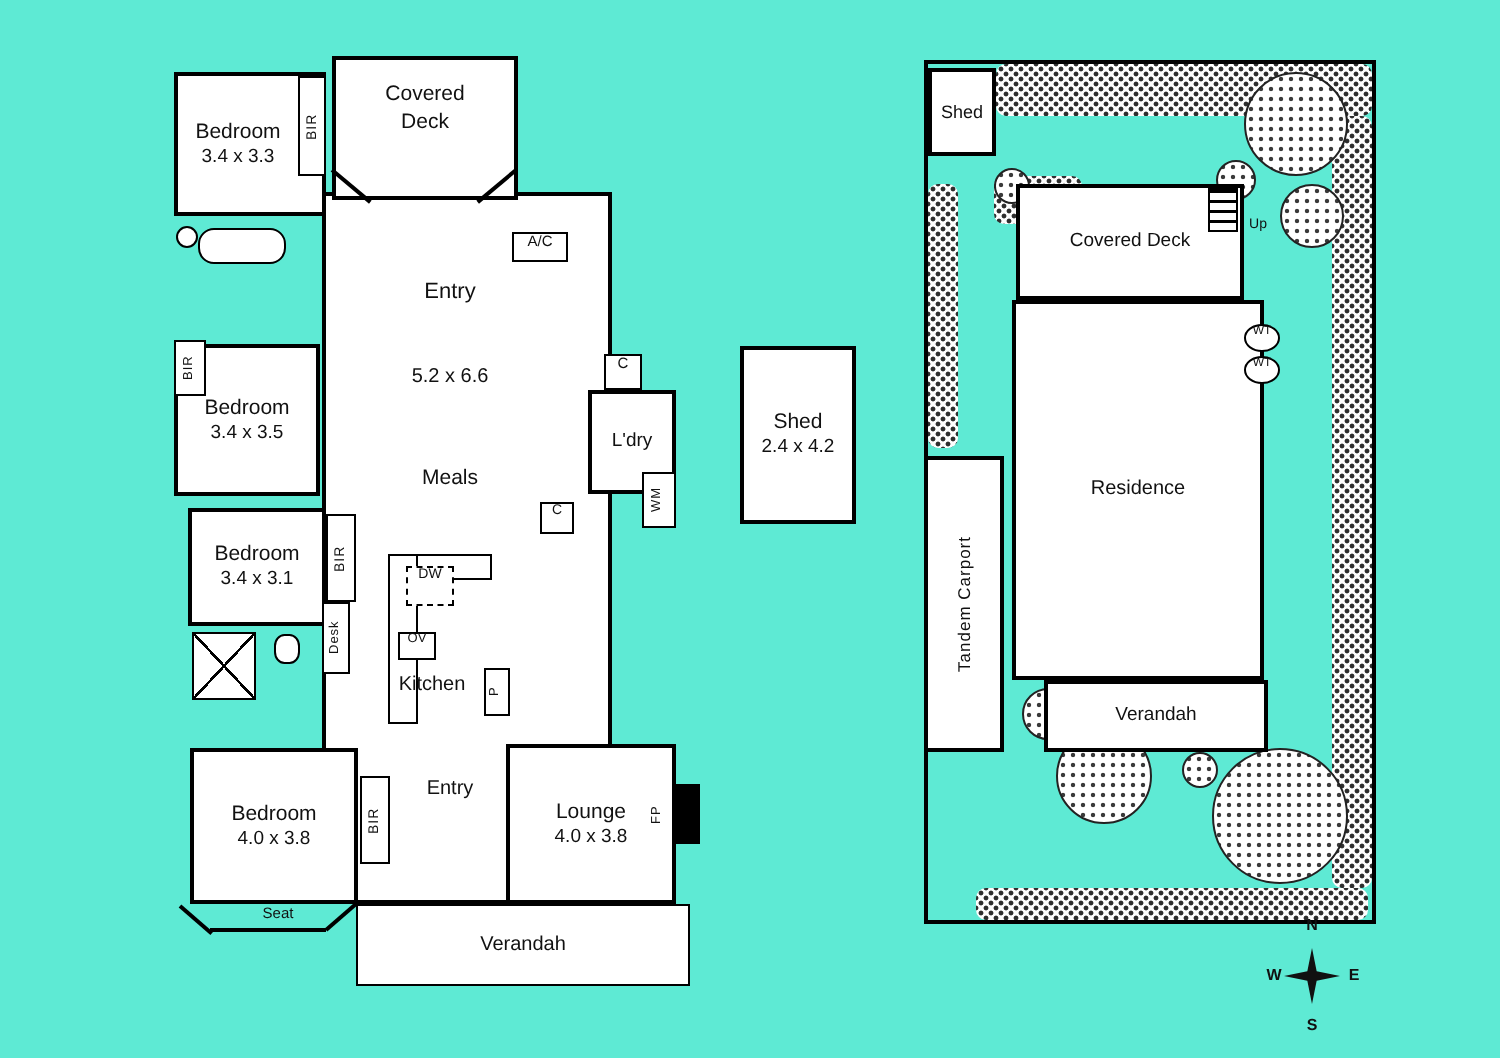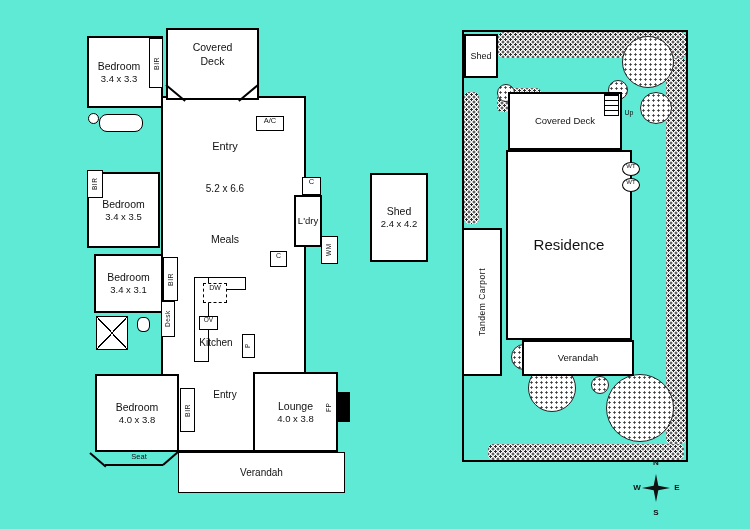--- a/index.html
+++ b/index.html
@@ -64,21 +64,21 @@
 
   <div class="openlbl" style="left:193px;top:140px;width:64px;font-size:11px">Entry</div>
   <div class="openlbl" style="left:186px;top:183px;width:78px;font-size:10px">5.2 x 6.6</div>
   <div class="fixture" style="left:256px;top:116px;width:28px;height:15px">
     <span>A/C</span>
   </div>
 
   <div class="fixture" style="left:302px;top:177px;width:19px;height:18px">
     <span>C</span>
   </div>
-  <div class="room" style="left:294px;top:195px;width:28px;height:52px">
+  <div class="room" style="left:294px;top:195px;width:44px;height:52px">
     <div class="lbl" style="font-size:9.5px">L'dry</div>
   </div>
   <div class="fixture" style="left:321px;top:236px;width:17px;height:28px;font-size:6.5px">
     <span class="vtext">WM</span>
   </div>
 
   <div class="openlbl" style="left:200px;top:233px;width:50px">Meals</div>
   <div class="fixture" style="left:270px;top:251px;width:17px;height:16px;font-size:7px">
     <span>C</span>
   </div>
@@ -166,21 +166,21 @@
   <div class="tree" style="left:511px;top:344px;width:26px;height:26px"></div>
   <div class="tree" style="left:591px;top:376px;width:18px;height:18px"></div>
 
   <div class="room" style="left:464px;top:34px;width:34px;height:44px">
     <div class="lbl" style="font-size:9px">Shed</div>
   </div>
   <div class="room" style="left:508px;top:92px;width:114px;height:58px">
     <div class="lbl" style="font-size:9.5px">Covered Deck</div>
   </div>
   <div class="room" style="left:506px;top:150px;width:126px;height:190px">
-    <div class="lbl" style="font-size:15px">Residence</div>
+    <div class="lbl" style="font-size:10px">Residence</div>
   </div>
   <div class="room" style="left:522px;top:340px;width:112px;height:36px">
     <div class="lbl" style="font-size:9.5px">Verandah</div>
   </div>
   <div class="room" style="left:464px;top:228px;width:38px;height:148px;border-left:none">
     <span class="vtext" style="font-size:8.5px">Tandem Carport</span>
   </div>
   <div class="abs steps" style="left:604px;top:94px;width:15px;height:22px"></div>
   <div class="openlbl" style="left:620px;top:109px;width:18px;font-size:7px">Up</div>
   <div class="fixture" style="left:622px;top:162px;width:18px;height:14px;border-radius:50%;font-size:6px">

